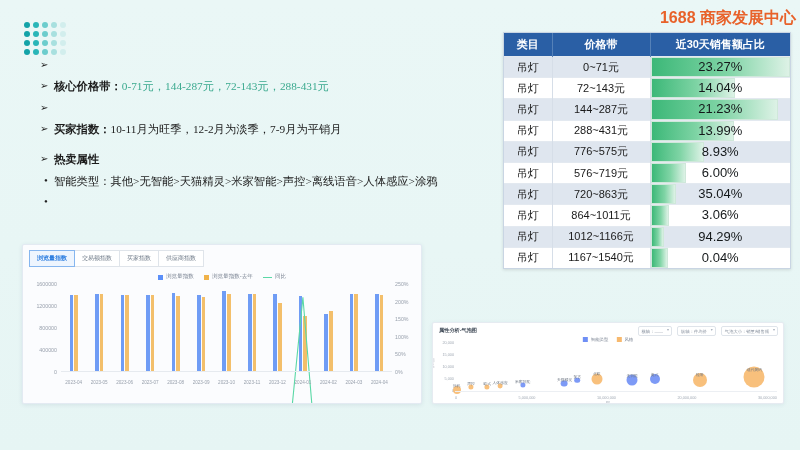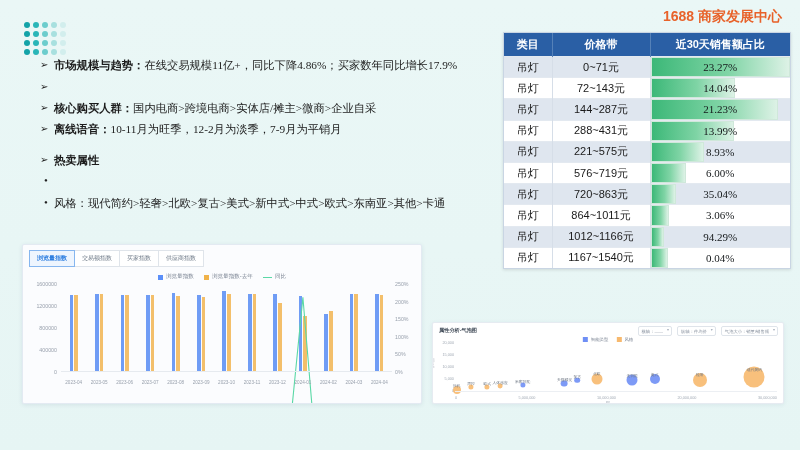--- a/index.html
+++ b/index.html
@@ -22,22 +22,22 @@
   .logo-dots i.c3 { background:#6ccdcd; }
   .logo-dots i.c4 { background:#a8e0df; }
   .logo-dots i.c5 { background:#d2eeed; }
 
   .slide-title {
     position: absolute; left: 72px; top: 19px;
     font-size: 25px; font-weight: bold; color: #11a7aa;
     letter-spacing: 1px; white-space: nowrap;
   }
   .brand {
-    position: absolute; right: 18px; top: 8px;
-    font-size: 14px; font-weight: bold; color: #e8622a; white-space: nowrap;
+    position: absolute; right: 4px; top: 8px;
+    font-size: 16px; font-weight: bold; color: #e8622a; white-space: nowrap;
   }
 
   
   .bullets { position: absolute; left: 40px; top: 58px; width: 470px; }
   .b-row { display:flex; align-items:flex-start; margin-bottom: 7.5px; font-size: 11.3px; color:#1c1c1c;
            font-family:"Liberation Serif","DejaVu Serif",serif; line-height: 1.25; }
   .b-mark { width: 14px; flex: 0 0 14px; color:#222; font-size: 10px; padding-top: 1px; }
   .b-strong { font-weight: bold; }
   .b-green { color: #3aa98e; }
   .b-dot { width: 14px; flex:0 0 14px; color:#222; font-size:11px; padding-top:0px; text-align:left; padding-left:4px;}
@@ -63,21 +63,21 @@
   }
   td:last-child { border-right:none; }
   tr.odd td { background:#dfe6ef; }
   tr.even td { background:#ffffff; }
   td.pct { position: relative; padding: 0; height: 16px; }
   .bar {
     position:absolute; left:0; top:0; bottom:0;
     background: linear-gradient(90deg,#3cb878 0%, #7fd4a5 55%, #ddf2e6 100%);
     border:1px solid #cfe8da;
   }
-  .pct-label { position: relative; z-index:2; display:block; line-height:16px; font-size:11px; color:#14181a;font-family:Liberation Serif, serif; }
+  .pct-label { position: relative; z-index:2; display:block; line-height:16px; font-size:13px; color:#14181a; }
 
   
   .chart-card {
     position: absolute; left: 22px; top: 244px; width: 400px; height: 160px;
     background: #fbfcfe; border:1px solid #e3eaf2; border-radius: 2px;
     box-shadow: 0 1px 4px rgba(40,70,110,.10); overflow: hidden;
   }
   .tabs { display:flex; padding: 5px 6px 2px 6px; }
   .tab {
     font-size: 6px; color:#6b7785; padding: 3px 7px; border:1px solid #dfe4ea;
@@ -161,46 +161,45 @@
       <i class="c3"></i>
       <i class="c4"></i>
       <i class="c5"></i>
     </div>
   <div class="brand">1688 商家发展中心</div>
 
   <div class="bullets">
     <div id="bullet-group-1">
         <div class="b-row">
           <span class="b-mark">➢</span>
-          <span><b class="b-strong">市场规模与趋势：</b><span class="">在线交易规模11亿+，同比下降4.86%；买家数年同比增长17.9%</span></span>
         </div>
         <div class="b-row">
           <span class="b-mark">➢</span>
+          <span><b class="b-strong">核心价格带：</b><span class="b-green">0-71元，144-287元，72-143元，288-431元</span></span>
         </div>
         <div class="b-row">
           <span class="b-mark">➢</span>
-          <span><b class="b-strong">核心购买人群：</b><span class="">国内电商&gt;跨境电商&gt;实体店/摊主&gt;微商&gt;企业自采</span></span>
         </div>
         <div class="b-row">
           <span class="b-mark">➢</span>
-          <span><b class="b-strong">离线语音：</b><span class="">10-11月为旺季，12-2月为淡季，7-9月为平销月</span></span>
+          <span><b class="b-strong">买家指数：</b><span class="">10-11月为旺季，12-2月为淡季，7-9月为平销月</span></span>
         </div>
       </div>
     <div class="gap-block"></div>
     <div class="b-row">
       <span class="b-mark">➢</span>
       <span class="b-strong">热卖属性</span>
     </div>
     <div id="bullet-group-2">
         <div class="b-row">
           <span class="b-dot">•</span>
+          <span>智能类型：其他&gt;无智能&gt;天猫精灵&gt;米家智能&gt;声控&gt;离线语音&gt;人体感应&gt;涂鸦</span>
         </div>
         <div class="b-row">
           <span class="b-dot">•</span>
-          <span>风格：现代简约&gt;轻奢&gt;北欧&gt;复古&gt;美式&gt;新中式&gt;中式&gt;欧式&gt;东南亚&gt;其他&gt;卡通</span>
         </div>
       </div>
   </div>
 
   <div class="tbl-wrap">
     <table>
       <thead>
         <tr>
           <th class="c1">类目</th>
           <th class="c2">价格带</th>
@@ -235,21 +234,21 @@
           <tr class="even">
             <td>吊灯</td>
             <td>288~431元</td>
             <td class="pct">
               <span class="bar" style="width:60.12032660077353%"></span>
               <span class="pct-label">13.99%</span>
             </td>
           </tr>
           <tr class="odd">
             <td>吊灯</td>
-            <td>221~575元</td>
+            <td>776~575元</td>
             <td class="pct">
               <span class="bar" style="width:38.37559088955737%"></span>
               <span class="pct-label">8.93%</span>
             </td>
           </tr>
           <tr class="even">
             <td>吊灯</td>
             <td>576~719元</td>
             <td class="pct">
               <span class="bar" style="width:25.784271594327464%"></span>

